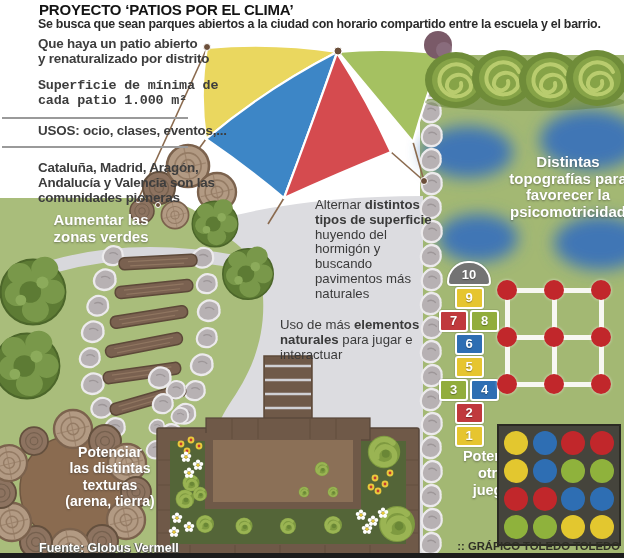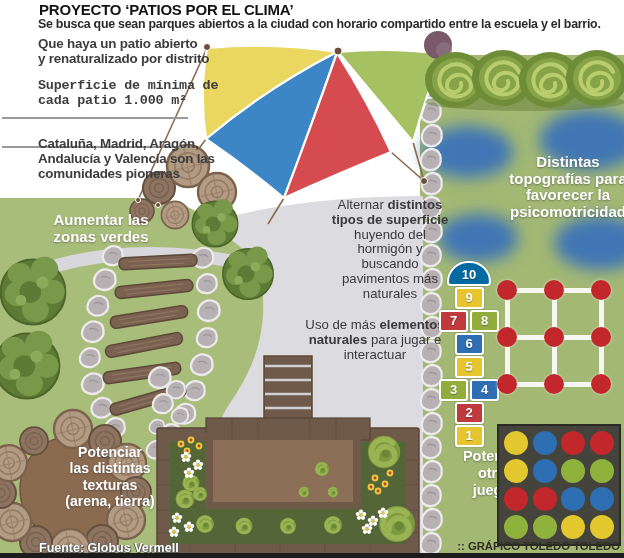--- a/index.html
+++ b/index.html
@@ -5,21 +5,21 @@
   html,body{margin:0;padding:0;background:#fff;}
   .stage{position:relative;width:624px;height:558px;overflow:hidden;background:#fff;
          font-family:"Liberation Sans",sans-serif;}
   .stage svg{position:absolute;left:0;top:0;}
   .t{position:absolute;white-space:pre-line;margin-left:35px;}
   .title{left:4px;top:1px;font-size:15px;font-weight:700;letter-spacing:-.2px;color:#141414;}
   .subtitle{left:3px;top:17px;font-size:12.4px;font-weight:700;color:#2b2b2b;width:620px;letter-spacing:-.25px;}
   .info{font-size:13.4px;line-height:15.2px;font-weight:700;color:#3d3d3d;letter-spacing:-.2px;}
   .divider{position:absolute;height:1.5px;background:#9a9a9a;width:186px;left:2px;}
   .w{color:#fff;font-weight:700;text-align:center;text-shadow:0 1px 2px rgba(40,40,40,.45);}
-  .dk{color:#3a3a3a;text-align:center;font-weight:400;}
+  .dk{color:#3a3a3a;font-weight:400;}
   .dk b{font-weight:700;}
   .lbl-green{left:0;top:211px;width:132px;font-size:15px;line-height:17px;}
   .lbl-shade{left:206px;top:117px;width:124px;font-size:15px;line-height:17px;}
   .lbl-surface{left:280px;top:198px;width:150px;font-size:13.2px;line-height:14.8px;}
   .lbl-natural{left:245px;top:318px;width:190px;font-size:13.2px;line-height:14.8px;}
   .lbl-plants{left:219px;top:437px;width:132px;font-size:14px;line-height:16.3px;}
   .lbl-textures{left:15px;top:444px;width:120px;font-size:14px;line-height:16.3px;}
   .lbl-topo{left:443px;top:154px;width:180px;font-size:15px;line-height:16.5px;}
   .lbl-games{left:422px;top:448px;width:78px;font-size:14.5px;line-height:17px;}
   .src{left:4px;top:541px;font-size:12.5px;font-weight:700;color:#fff;
@@ -285,22 +285,23 @@
   </svg>
 
   <div class="t title">PROYECTO ‘PATIOS POR EL CLIMA’</div>
   <div class="t subtitle">Se busca que sean parques abiertos a la ciudad con horario compartido entre la escuela y el barrio.</div>
 
   <div class="t info" style="left:3px;top:36px;">Que haya un patio abierto
 y renaturalizado por distrito</div>
   <div class="t info" style="left:3px;top:78px;font-family:Liberation Mono, monospace;">Superficie de mínima de
 cada patio 1.000 m²</div>
   <div class="divider" style="top:117px;"></div>
+  <div class="t info" style="left:3px;top:123px;">USOS: ocio, clases, eventos,...</div>
   <div class="divider" style="top:146px;"></div>
-  <div class="t info" style="left:3px;top:136px;">Cataluña, Madrid, Aragón,
+  <div class="t info" style="left:3px;top:160px;">Cataluña, Madrid, Aragón,
 Andalucía y Valencia son las
 comunidades pioneras</div>
 
   <div class="t w lbl-green">Aumentar las
 zonas verdes</div>
   <div class="t dk lbl-surface"><span>Alternar </span><b>distintos
 tipos de superficie</b><span> huyendo del
 hormigón y
 buscando
 pavimentos más
@@ -315,21 +316,21 @@
   <div class="t w lbl-topo">Distintas
 topografías para
 favorecer la
 psicomotricidad</div>
   <div class="t w lbl-games">Potenciar
 otros
 juegos</div>
 
   <div class="hopscotch">
       <div class="hs-row">
-        <div class="hs-cell hs-dome" style="background: #0369a1;">10</div>
+        <div class="hs-cell hs-dome" style="background: #737373;">10</div>
       </div>
       <div class="hs-row">
         <div class="hs-cell" style="background: rgb(230, 197, 47);">9</div>
       </div>
       <div class="hs-row">
         <div class="hs-cell" style="background: rgb(192, 57, 61);">7</div>
         <div class="hs-cell" style="background: rgb(146, 173, 60);">8</div>
       </div>
       <div class="hs-row">
         <div class="hs-cell" style="background: rgb(46, 110, 179);">6</div>

